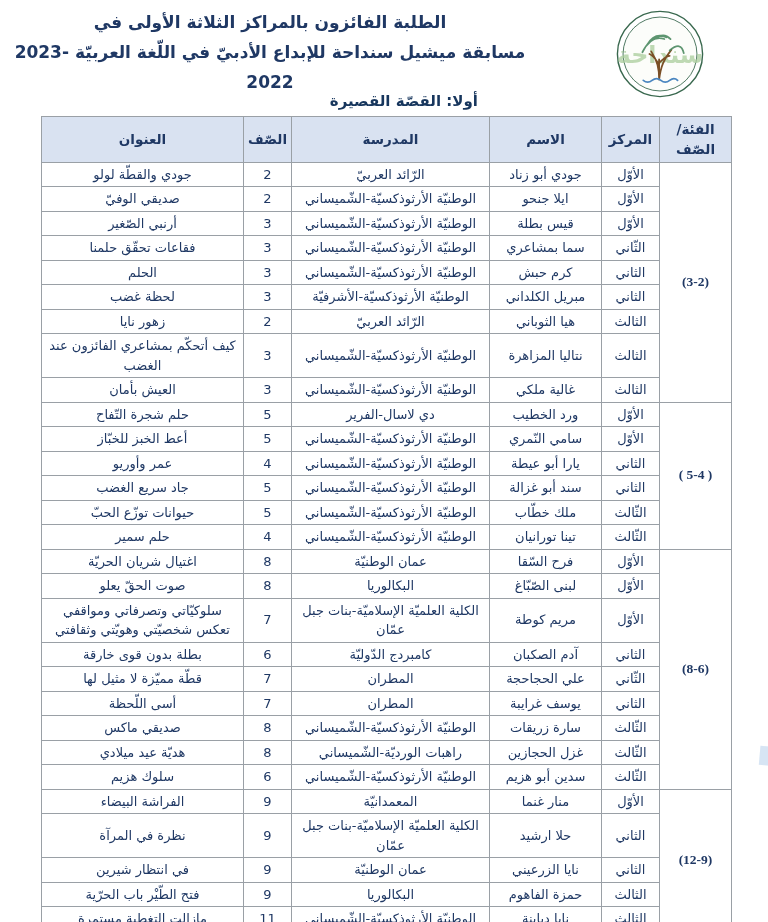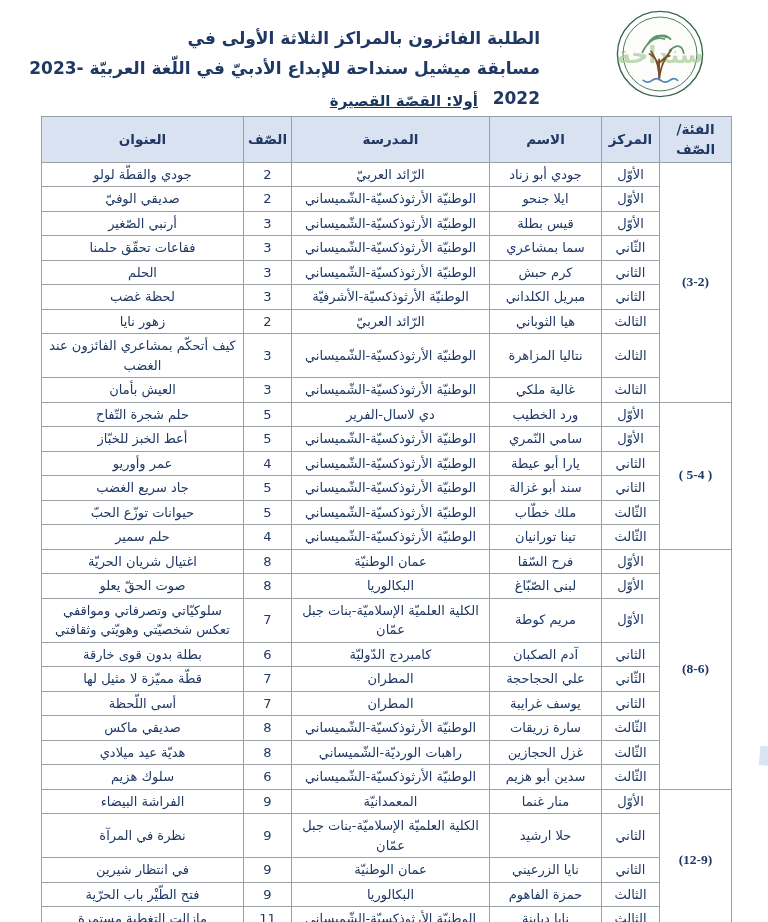--- a/index.html
+++ b/index.html
@@ -7,31 +7,31 @@
   body {
     width:768px; height:922px;
     font-family:"DejaVu Sans", sans-serif;
   }
   .page {
     position:relative; width:768px; height:922px;
     background:#ffffff; overflow:hidden;
     direction:rtl; color:#1f3864;
   }
   .title-block {
-    position:absolute; top:24px; left:0; width:540px;
-    text-align:right; z-index:2;
+    position:absolute; top:8px; left:0; width:540px;
+    text-align:center; z-index:2;
   }
   .title-line1, .title-line2 {
     font-size:17px; font-weight:bold; color:#1f3864; line-height:1.75;
   }
   .years { direction:ltr; unicode-bidi:embed; }
   .section-label {
     position:absolute; top:92px; right:290px;
     font-size:15px; font-weight:bold; color:#17365d;
-    white-space:nowrap; z-index:2;text-decoration:underline;
+    white-space:nowrap; z-index:2;
   }
   .logo-wrap {
     position:absolute; top:10px; left:616px;
     width:88px; height:88px; z-index:2;
   }
   .table-wrap {
     position:absolute; top:116px; right:36px; width:690px; z-index:2;
   }
   table.results {
     width:100%; border-collapse:collapse; table-layout:fixed;

